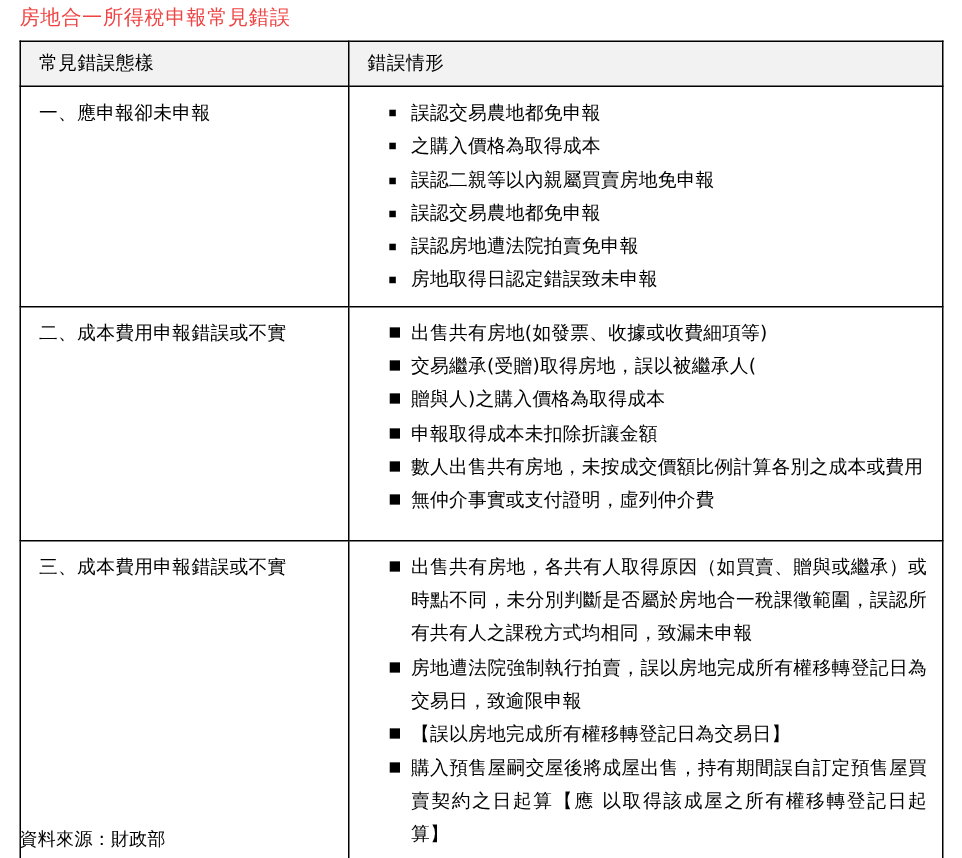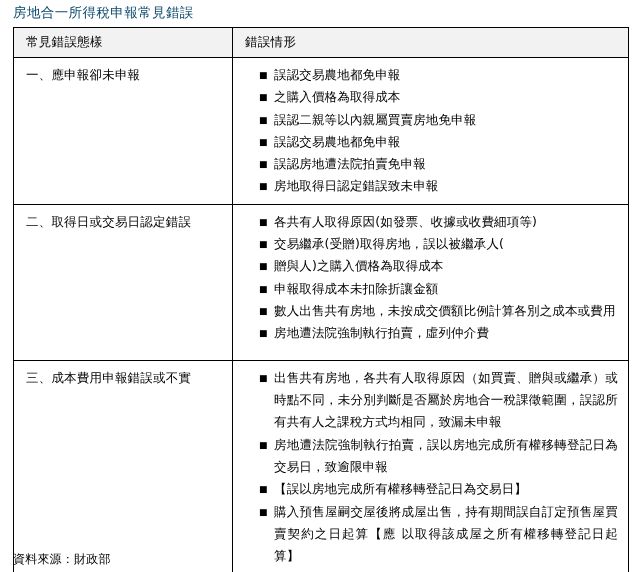--- a/index.html
+++ b/index.html
@@ -19,21 +19,21 @@
     width: 641px;
     height: 572px;
   }
   .page-title {
     position: absolute;
     left: 13px;
     top: 2px;
     font-size: 13.5px;
     line-height: 20px;
     letter-spacing: 0.4px;
-    color: #0c4a6e;
+    color: #ef4444;
     white-space: nowrap;
   }
   .tbl {
     position: absolute;
     left: 13px;
     top: 27px;
     width: 615px;
     border-collapse: collapse;
     table-layout: fixed;
   }
@@ -81,21 +81,21 @@
     position: absolute;
     left: 0;
     top: 0;
     font-size: 9px;
     line-height: 22.3px;
   }
   .item.nowrap-line {
     text-align: left;
   }
 
-  .r1 { height: 139px; }
+  .r1 { height: 139px; font-family: Liberation Serif, serif; }
   .r2 { height: 156px; }
   .r3 { height: 194px; }
 
   .footer-note {
     position: absolute;
     left: 13px;
     top: 550px;
     font-size: 12px;
     line-height: 18px;
     letter-spacing: 0.2px;
@@ -135,30 +135,30 @@
             <div class="item nowrap-line"><span class="bul">■</span><span>誤認二親等以內親屬買賣房地免申報</span></div>
             <div class="item nowrap-line"><span class="bul">■</span><span>誤認交易農地都免申報</span></div>
             <div class="item nowrap-line"><span class="bul">■</span><span>誤認房地遭法院拍賣免申報</span></div>
             <div class="item nowrap-line"><span class="bul">■</span><span>房地取得日認定錯誤致未申報</span></div>
           </div>
         </td>
       </tr>
 
       <tr class="r2">
         <td>
-          <div class="cat-cell">二、取得日或交易日認定錯誤</div>
+          <div class="cat-cell">二、成本費用申報錯誤或不實</div>
         </td>
         <td>
           <div class="items-cell">
-            <div class="item nowrap-line"><span class="bul">■</span><span>各共有人取得原因(如發票、收據或收費細項等)</span></div>
+            <div class="item nowrap-line"><span class="bul">■</span><span>出售共有房地(如發票、收據或收費細項等)</span></div>
             <div class="item nowrap-line"><span class="bul">■</span><span>交易繼承(受贈)取得房地，誤以被繼承人(</span></div>
             <div class="item nowrap-line"><span class="bul">■</span><span>贈與人)之購入價格為取得成本</span></div>
             <div class="item nowrap-line"><span class="bul">■</span><span>申報取得成本未扣除折讓金額</span></div>
             <div class="item"><span class="bul">■</span><span>數人出售共有房地，未按成交價額比例計算各別之成本或費用</span></div>
-            <div class="item nowrap-line"><span class="bul">■</span><span>房地遭法院強制執行拍賣，虛列仲介費</span></div>
+            <div class="item nowrap-line"><span class="bul">■</span><span>無仲介事實或支付證明，虛列仲介費</span></div>
           </div>
         </td>
       </tr>
 
       <tr class="r3">
         <td>
           <div class="cat-cell">三、成本費用申報錯誤或不實</div>
         </td>
         <td>
           <div class="items-cell">

